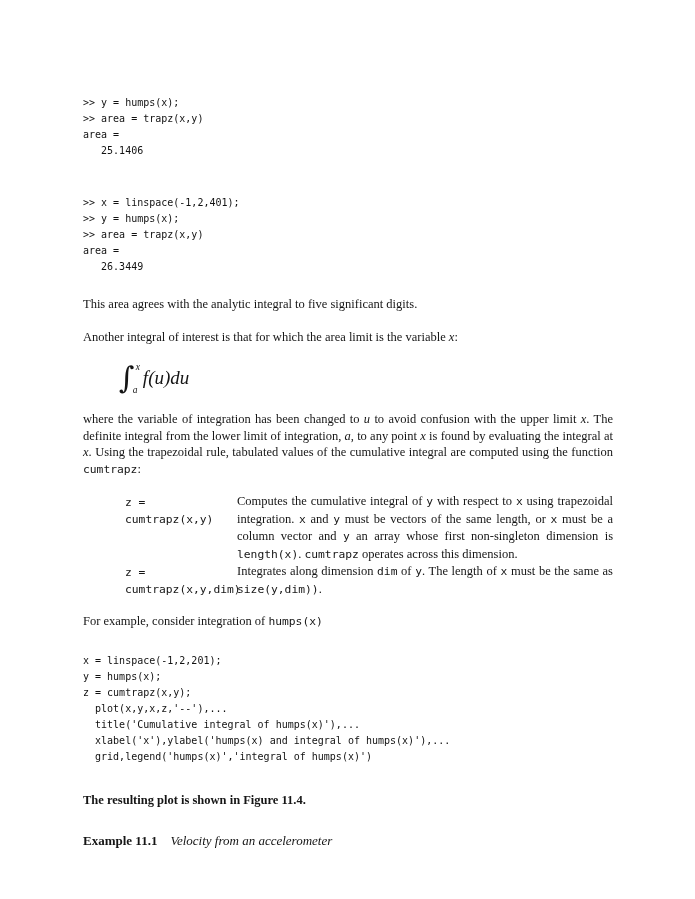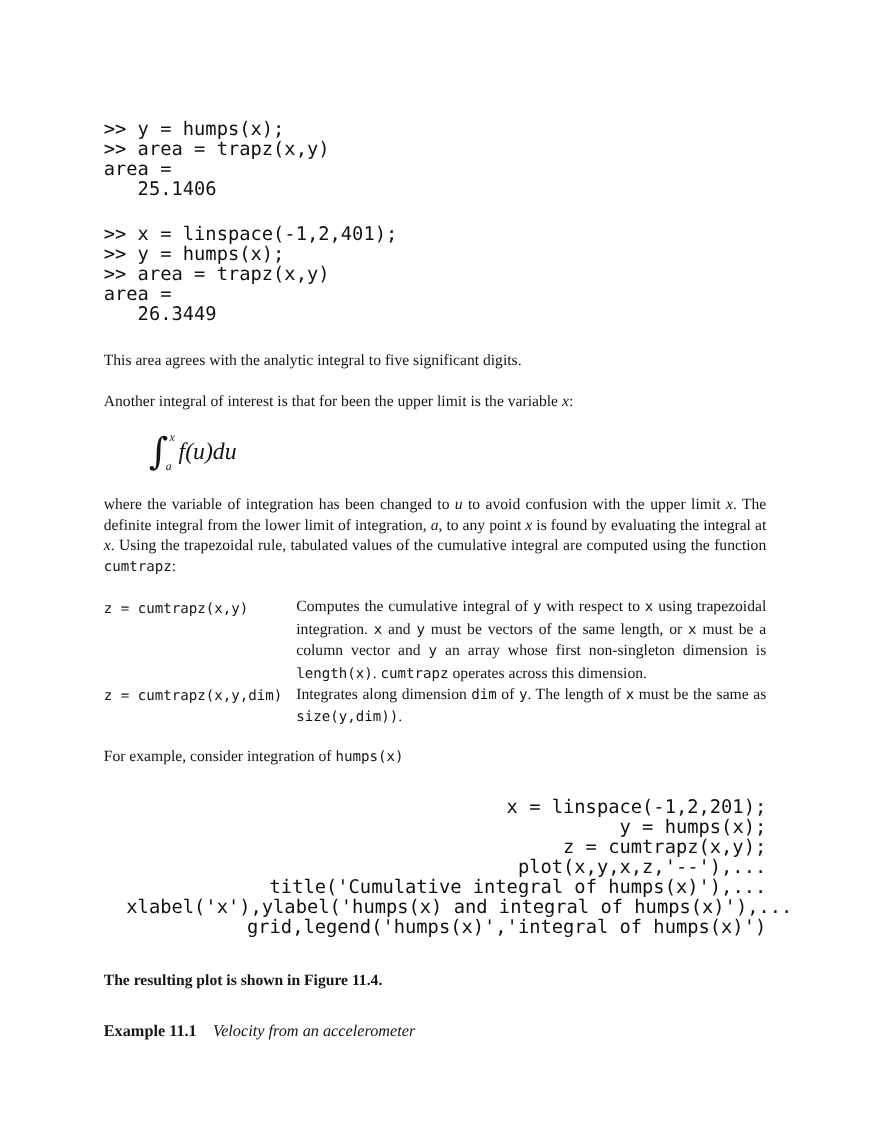--- a/index.html
+++ b/index.html
@@ -9,54 +9,54 @@
     font-family: "Liberation Serif", "DejaVu Serif", serif;
     color: #151515;
     overflow: hidden;
   }
   .page {
     position: absolute; left: 83px; top: 95px; width: 530px;
     font-size: 12.5px; line-height: 16.5px;
   }
   .code-block {
     font-family: "DejaVu Sans Mono", "Liberation Mono", monospace;
-    font-size: 15px; line-height: 16px; white-space: pre; color: #111;
+    font-size: 10px; line-height: 16px; white-space: pre; color: #111;
   }
   .seg-text { }
   .seg-code, .code {
     font-family: "DejaVu Sans Mono", "Liberation Mono", monospace;
     font-size: 11.3px;
   }
   .seg-var { font-style: italic; }
   .para { }
   .justify { text-align: justify; }
   .mt0  { margin-top: 0; }
   .mt13 { margin-top: 13px; }
   .mt15 { margin-top: 15px; }
   .mt16 { margin-top: 16px; }
-  .mt20 { margin-top: 20px; }
+  .mt20 { margin-top: 36px; }
   .mt21 { margin-top: 21px; }
-  .mt22 { margin-top: 22px; text-align: right; }
+  .mt22 { margin-top: 22px; }
   .mt25 { margin-top: 25px; }
   .mt27 { margin-top: 27px; font-weight: bold; }
   .formula {
     margin: 15px 0 15px 36px;
     display: flex; align-items: center; height: 36px;
   }
   .int-sign { font-size: 30px; line-height: 36px; font-family: "DejaVu Serif", serif; }
   .int-limits {
     display: inline-flex; flex-direction: column; justify-content: space-between;
     height: 33px; font-size: 9.5px; line-height: 10px; font-style: italic;
     margin-left: 1px; margin-right: 3px;
   }
   .int-lower { margin-left: -3px; }
   .integrand { font-style: italic; font-size: 19px; }
   .def-table { margin-top: 15px; }
   .def-row { display: grid; grid-template-columns: 154px 1fr; align-items: start; }
-  .def-term { padding-top: 2px; }
+  .def-term { padding-top: 2px; margin-left: 42px; }
   .def-desc { }
   .example-heading { font-size: 13px; }
   .example-label { font-weight: bold; margin-right: 13px; }
   .example-title { font-style: italic; }
 </style>
 </head>
 <body>
 
 <div class="page">
 
@@ -67,21 +67,21 @@
 
 
   <pre class="code-block mt20">&gt;&gt; x = linspace(-1,2,401);
 &gt;&gt; y = humps(x);
 &gt;&gt; area = trapz(x,y)
 area =
    26.3449</pre>
 
   <p class="para mt21"><span class="seg-text">This area agrees with the analytic integral to five significant digits.</span></p>
 
-  <p class="para mt16"><span class="seg-text">Another integral of interest is that for been the upper limit is the variable </span><span class="seg-var">x</span><span class="seg-text">:</span></p>
+  <p class="para mt16"><span class="seg-text">Another integral of interest is that for which the area limit is the variable </span><span class="seg-var">x</span><span class="seg-text">:</span></p>
 
   <div class="formula">
     <span class="int-sign">∫</span>
     <span class="int-limits">
       <span class="int-upper">x</span>
       <span class="int-lower">a</span>
     </span>
     <span class="integrand">f(u)du</span>
   </div>
 

